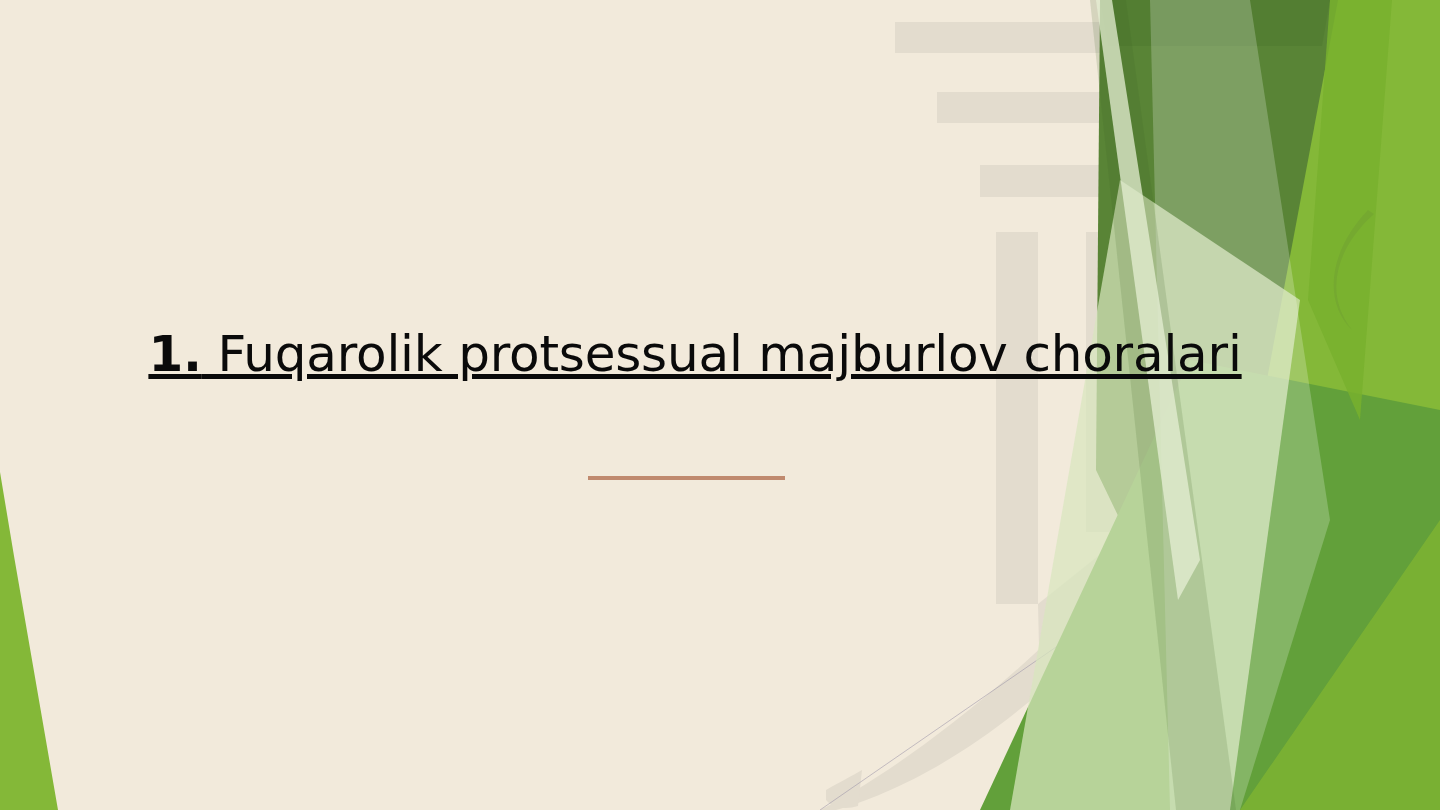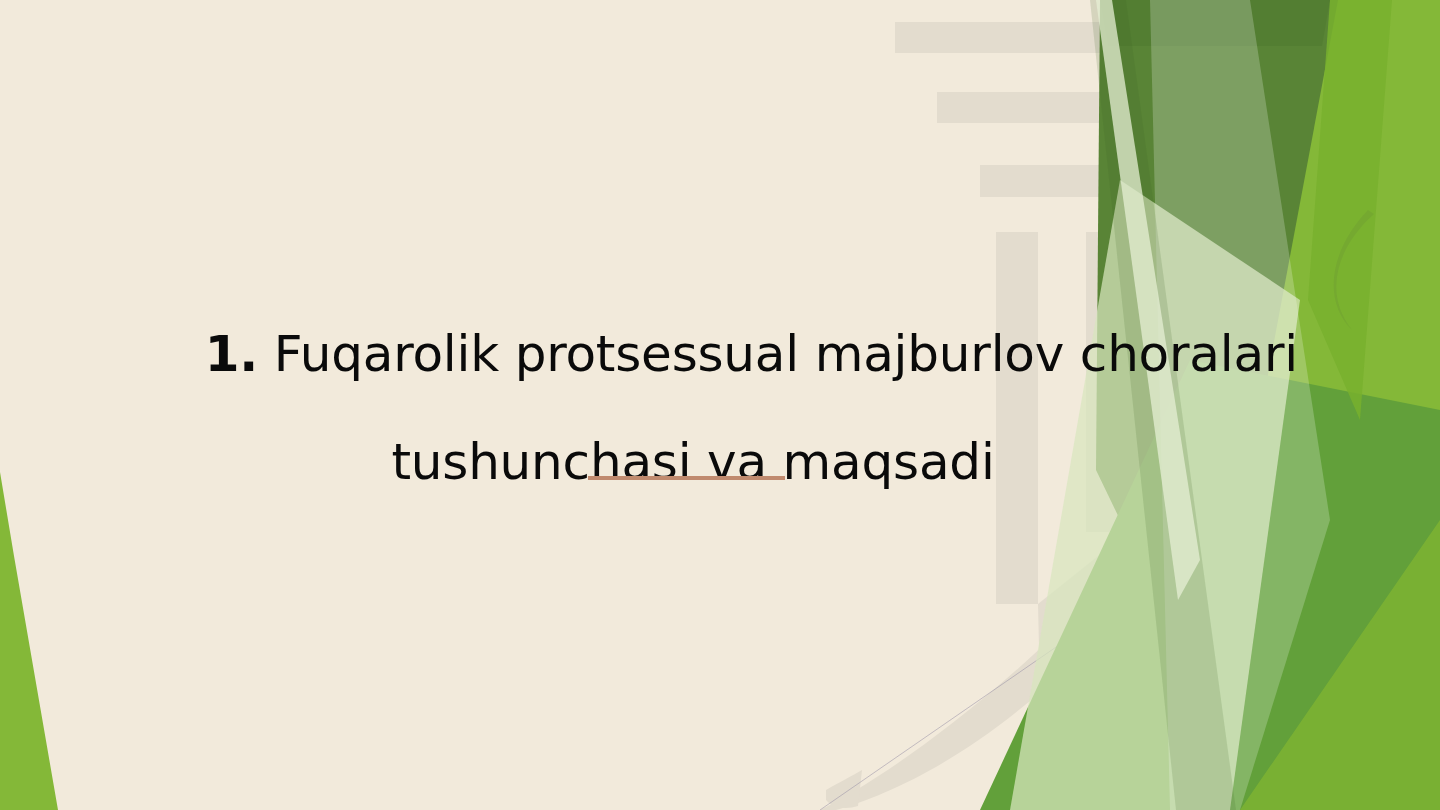--- a/index.html
+++ b/index.html
@@ -43,22 +43,23 @@
     font-family: "DejaVu Sans", sans-serif;
     font-size: 50px;
     line-height: 108px;
     color: #0a0a0a;
     font-weight: 400;
     letter-spacing: -0.2px;
     white-space: nowrap;
   }
 
   .title-line.line1 {
-    text-align: right;
+    text-align: center;
     padding-left: 4px;
+    text-decoration: underline;
   }
 
   .title-line.line2 {
     text-align: center;
     position: relative;
   }
 
   .num-bold {
     font-weight: 700;
   }
@@ -126,18 +127,17 @@
       <path d="M 1090 0 L 1126 0 L 1236 810 L 1176 810 Z" fill="#3F6626" opacity="0.16"></path>
 
       <path d="M 1240 810 L 1440 810 L 1440 520 Z" fill="#7CB133" opacity="0.9"></path>
     </g>
 
     <path d="M 1096 0 L 1112 0 L 1200 560 L 1178 600 Z" fill="#E6EFD4" opacity="0.75"></path>
   </svg>
 
   <div id="title-block">
     <div class="title-line line1" style="color: rgb(10, 10, 10);"><span class="num-bold">1.</span><span> Fuqarolik protsessual majburlov choralari</span></div>
-    <div class="title-line line2" style="color: rgb(10, 10, 10);">tushunchasi va maqsadi</div>
   </div>
 
   <div id="squiggle-underline" style="background: rgb(192, 138, 110);"></div>
 
 </div>
 
 </body></html>

